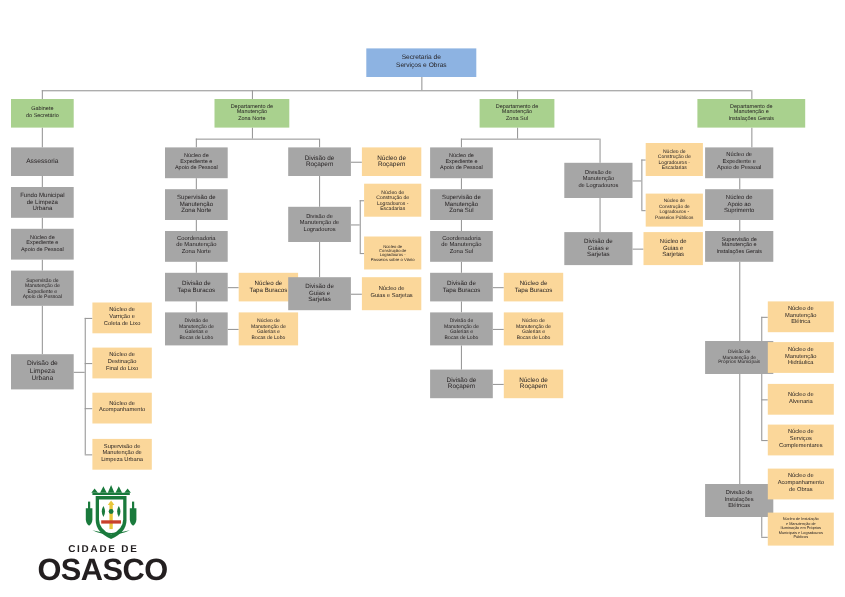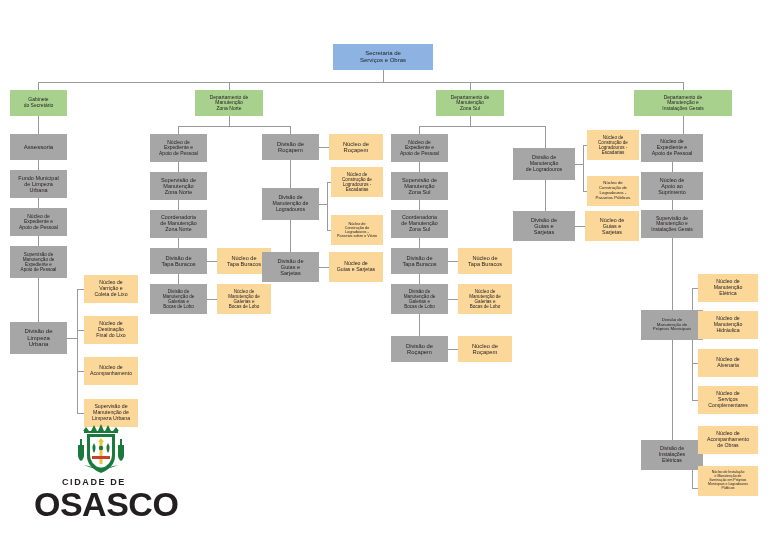--- a/index.html
+++ b/index.html
@@ -18,29 +18,29 @@
   }
   .node span{display:block;width:100%;}
   .root{background:#8db3e2;}
   .dept{background:#a9d18e;}
   .div{background:#a6a6a6;}
   .nuc{background:#fbd79a;}
   .ln{position:absolute;background:#9a9a9a;z-index:1;}
   .hl{height:1px;}
   .vl{width:1px;}
   
-  #logo{position:absolute;left:34px;top:423px;width:190px;height:86px;z-index:4;}
+  #logo{position:absolute;left:34px;top:440px;width:190px;height:86px;z-index:4;}
   #crest{position:absolute;left:36px;top:0;width:62px;height:52px;}
   #logo .cidade{
     position:absolute;left:28px;top:54px;
     font-size:9px;letter-spacing:1.6px;font-weight:bold;color:#231f20;
   }
   #logo .osasco{
     position:absolute;left:0px;top:62px;
-    font-size:34px;font-weight:bold;letter-spacing:-0.5px;color:#231f20;
+    font-size:28px;font-weight:bold;letter-spacing:-0.5px;color:#231f20;
   }
 </style>
 </head>
 <body>
 
 <div id="chart">
 
   <div class="node root" style="left:333px;top:44px;width:100px;height:26px;font-size:6px;">
     <span>Secretaria de<br>Serviços e Obras</span>
   </div>

